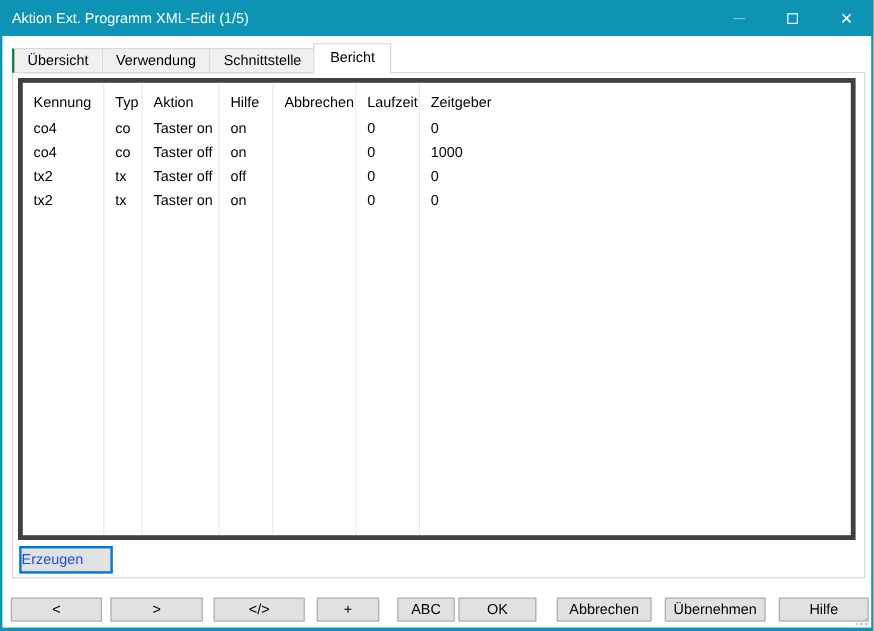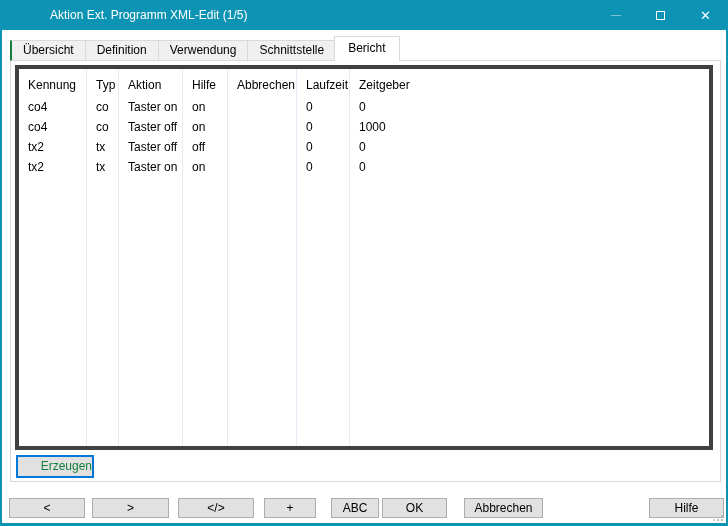--- a/index.html
+++ b/index.html
@@ -11,21 +11,21 @@
     background:#0D94B4;
     overflow:hidden;
   }
   .titlebar {
     position:absolute; left:0; top:0; width:728px; height:30px;
     background:#0D94B4; color:#fff;
     display:flex; align-items:center;
   }
   .title-text {
     padding-left:10px; font-size:12px; color:#fff;
-    flex:1 1 auto; white-space:nowrap; overflow:hidden;margin-left:40px;
+    flex:1 1 auto; white-space:nowrap; overflow:hidden;
   }
   .caption-buttons { display:flex; height:30px; }
   .cap-btn {
     width:45px; height:30px; display:flex; align-items:center; justify-content:center;
     color:#fff; cursor:default;
   }
   .min-glyph { width:10px; height:1px; background:rgba(255,255,255,0.45); }
   .max-glyph { width:9px; height:9px; border:1px solid #fff; }
   .close-glyph { font-size:13px; line-height:13px; color:#fff; }
 
@@ -71,21 +71,21 @@
   }
   .td {
     height:20px; padding:3px 0 0 9px; font-size:12px; color:#000;
     white-space:nowrap; overflow:hidden;
   }
 
   
   .erzeugen {
     position:absolute; left:14px; top:425px; width:78px; height:23px;
     background:#E1E1E1; border:2px solid #0078D7;
-    font-size:12px; color:#15803d; text-align:right; line-height:19px;
+    font-size:12px; color:#1d4ed8; text-align:left; line-height:19px;
     z-index:2;
   }
 
   
   .fbtn {
     position:absolute; top:468px; height:20px;
     background:#E1E1E1; border:1px solid #ADADAD;
     font-size:12px; color:#000; text-align:center; line-height:18px;
     white-space:nowrap;
   }
@@ -116,21 +116,20 @@
       <div class="cap-btn">
         <span class="close-glyph">✕</span>
       </div>
     </div>
   </div>
 
   <div class="client">
 
     <div class="tabs">
       <div class="tab">Übersicht</div>
-      <div class="tab">Definition</div>
       <div class="tab">Verwendung</div>
       <div class="tab">Schnittstelle</div>
       <div class="tab active">Bericht</div>
     </div>
 
     <div class="tabpage"></div>
 
     <div class="list">
       <div class="col" style="width:68px">
         <div class="th">Kennung</div>
@@ -185,20 +184,21 @@
 
     <div class="erzeugen">Erzeugen</div>
 
     <div class="fbtn" style="left:7px;   width:76px">&lt;</div>
     <div class="fbtn" style="left:90px;  width:77px">&gt;</div>
     <div class="fbtn" style="left:176px; width:76px">&lt;/&gt;</div>
     <div class="fbtn" style="left:262px; width:52px">+</div>
     <div class="fbtn" style="left:329px; width:48px">ABC</div>
     <div class="fbtn" style="left:380px; width:65px">OK</div>
     <div class="fbtn" style="left:462px; width:79px">Abbrechen</div>
+    <div class="fbtn" style="left:552px; width:84px">Übernehmen</div>
     <div class="fbtn" style="left:647px; width:75px">Hilfe</div>
 
     <div class="grip">
         <i></i>
       </div>
   </div>
 
 </div>
 
 </body></html>

